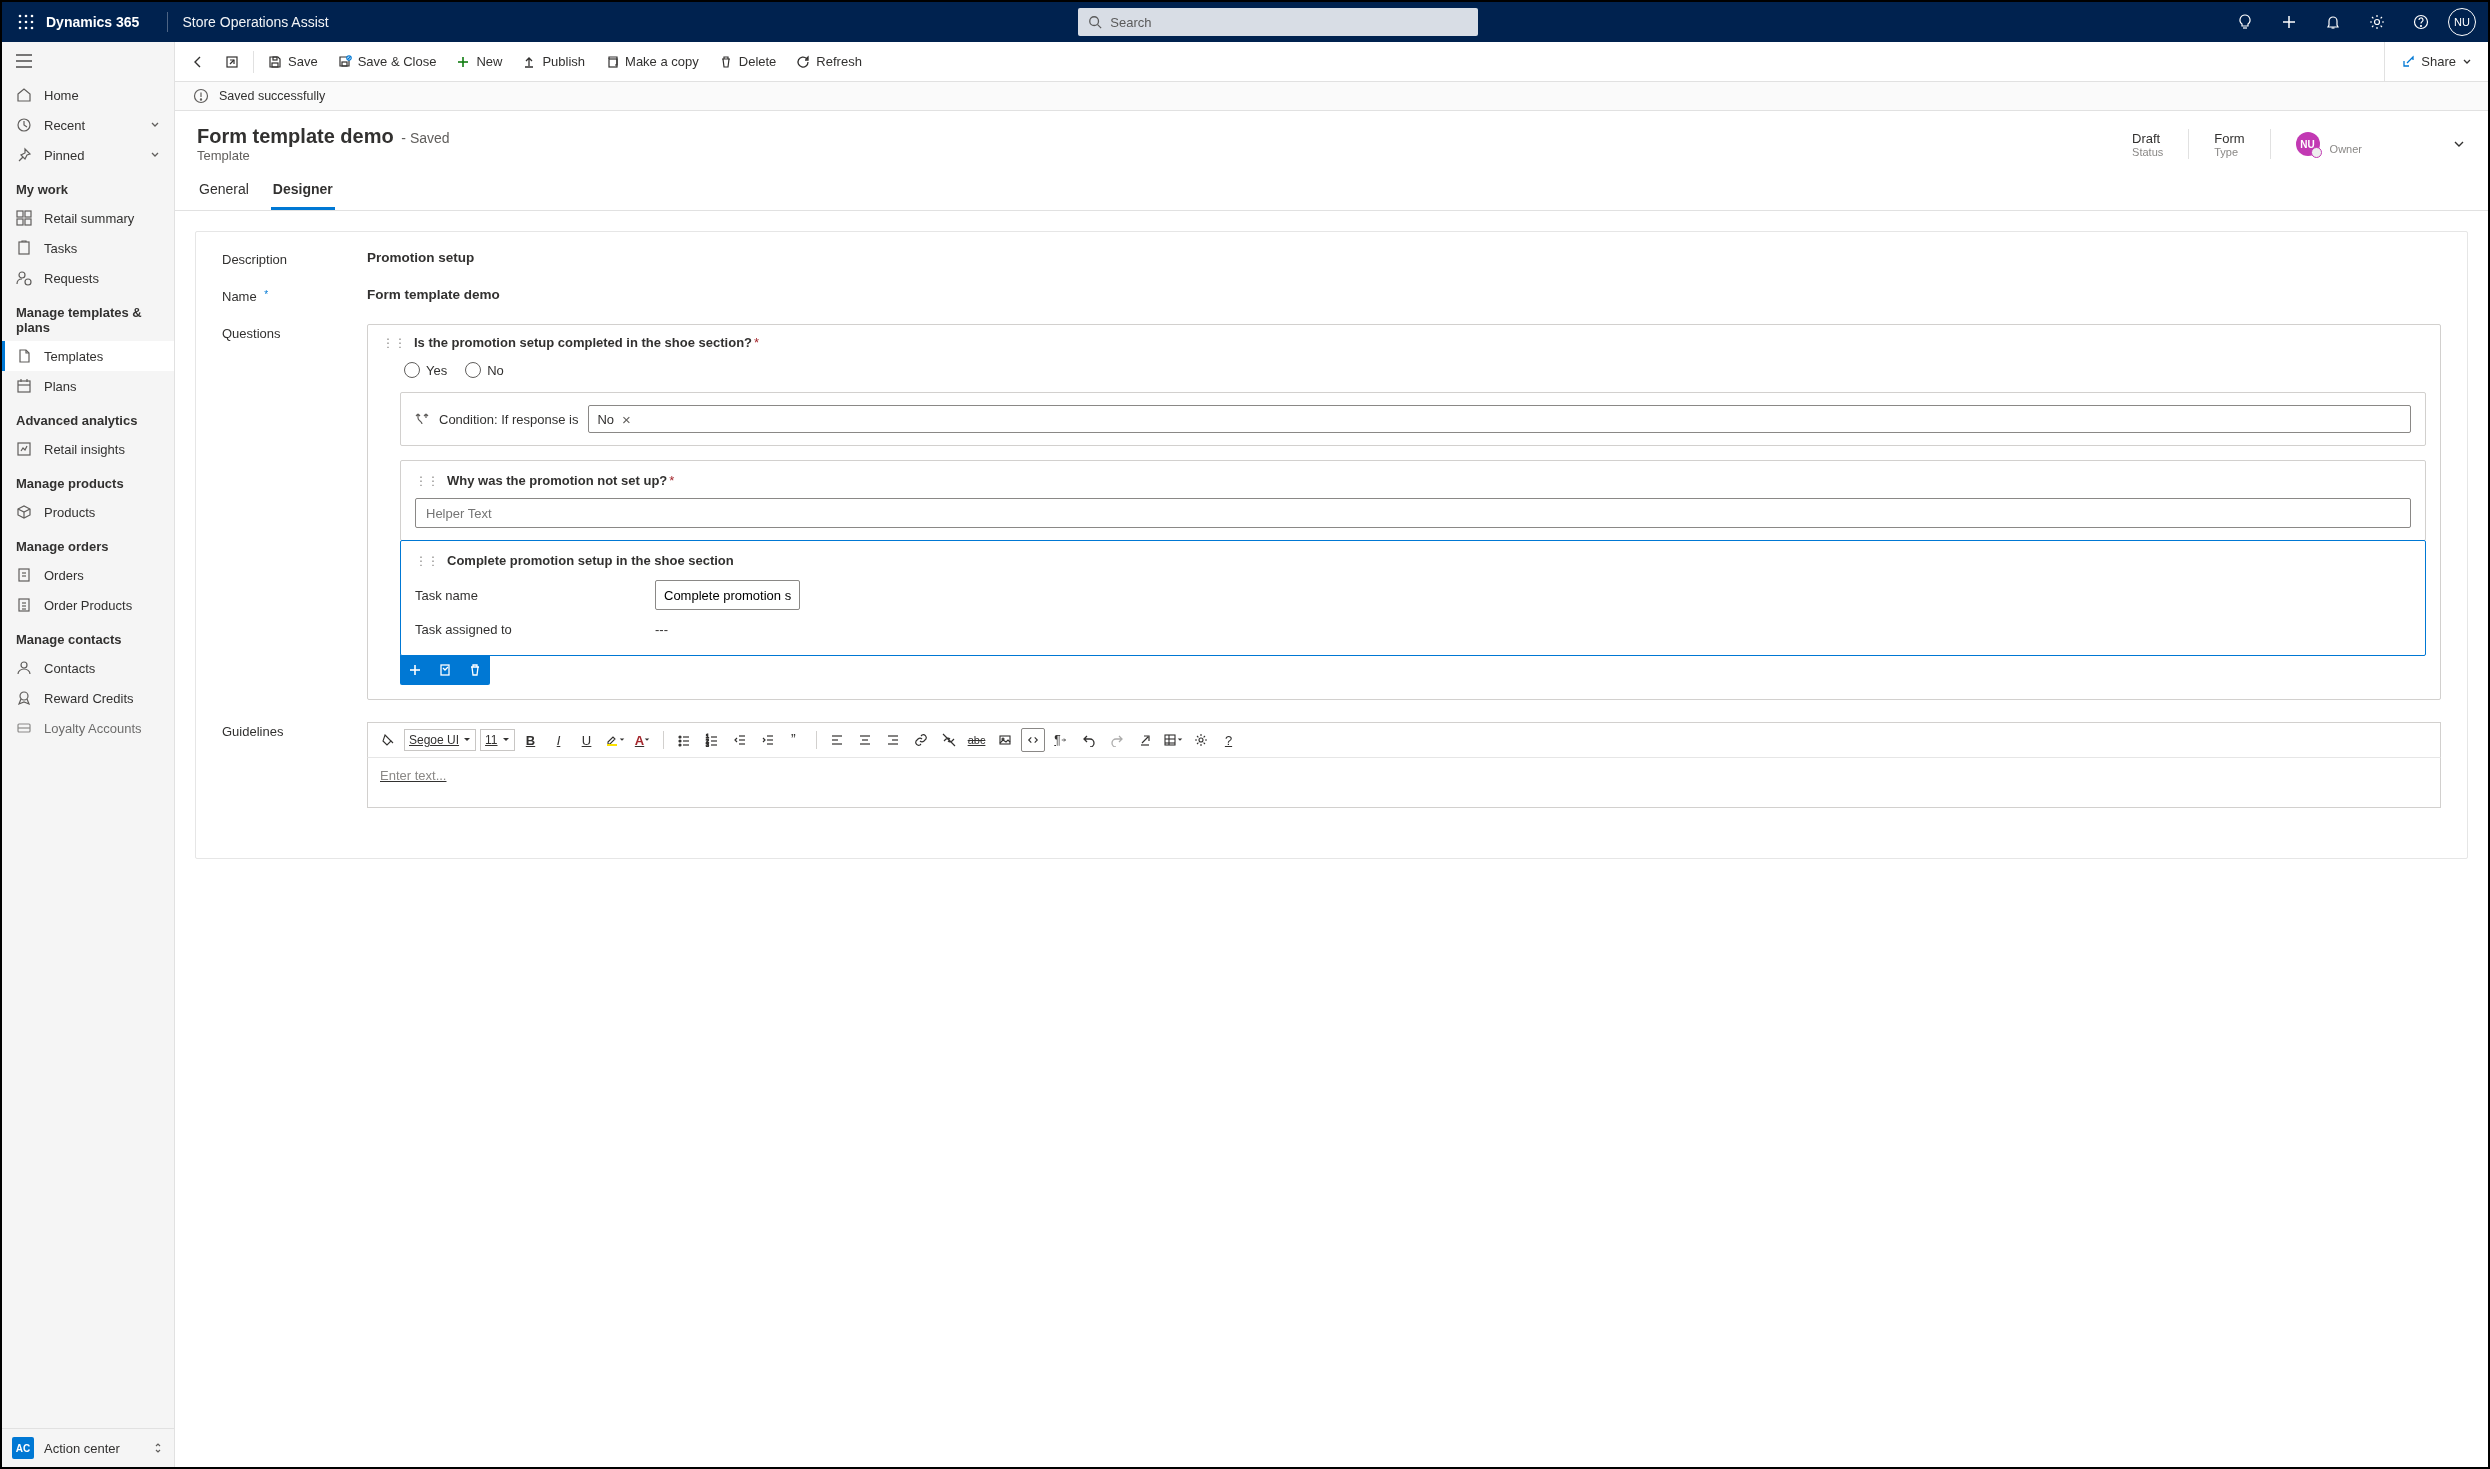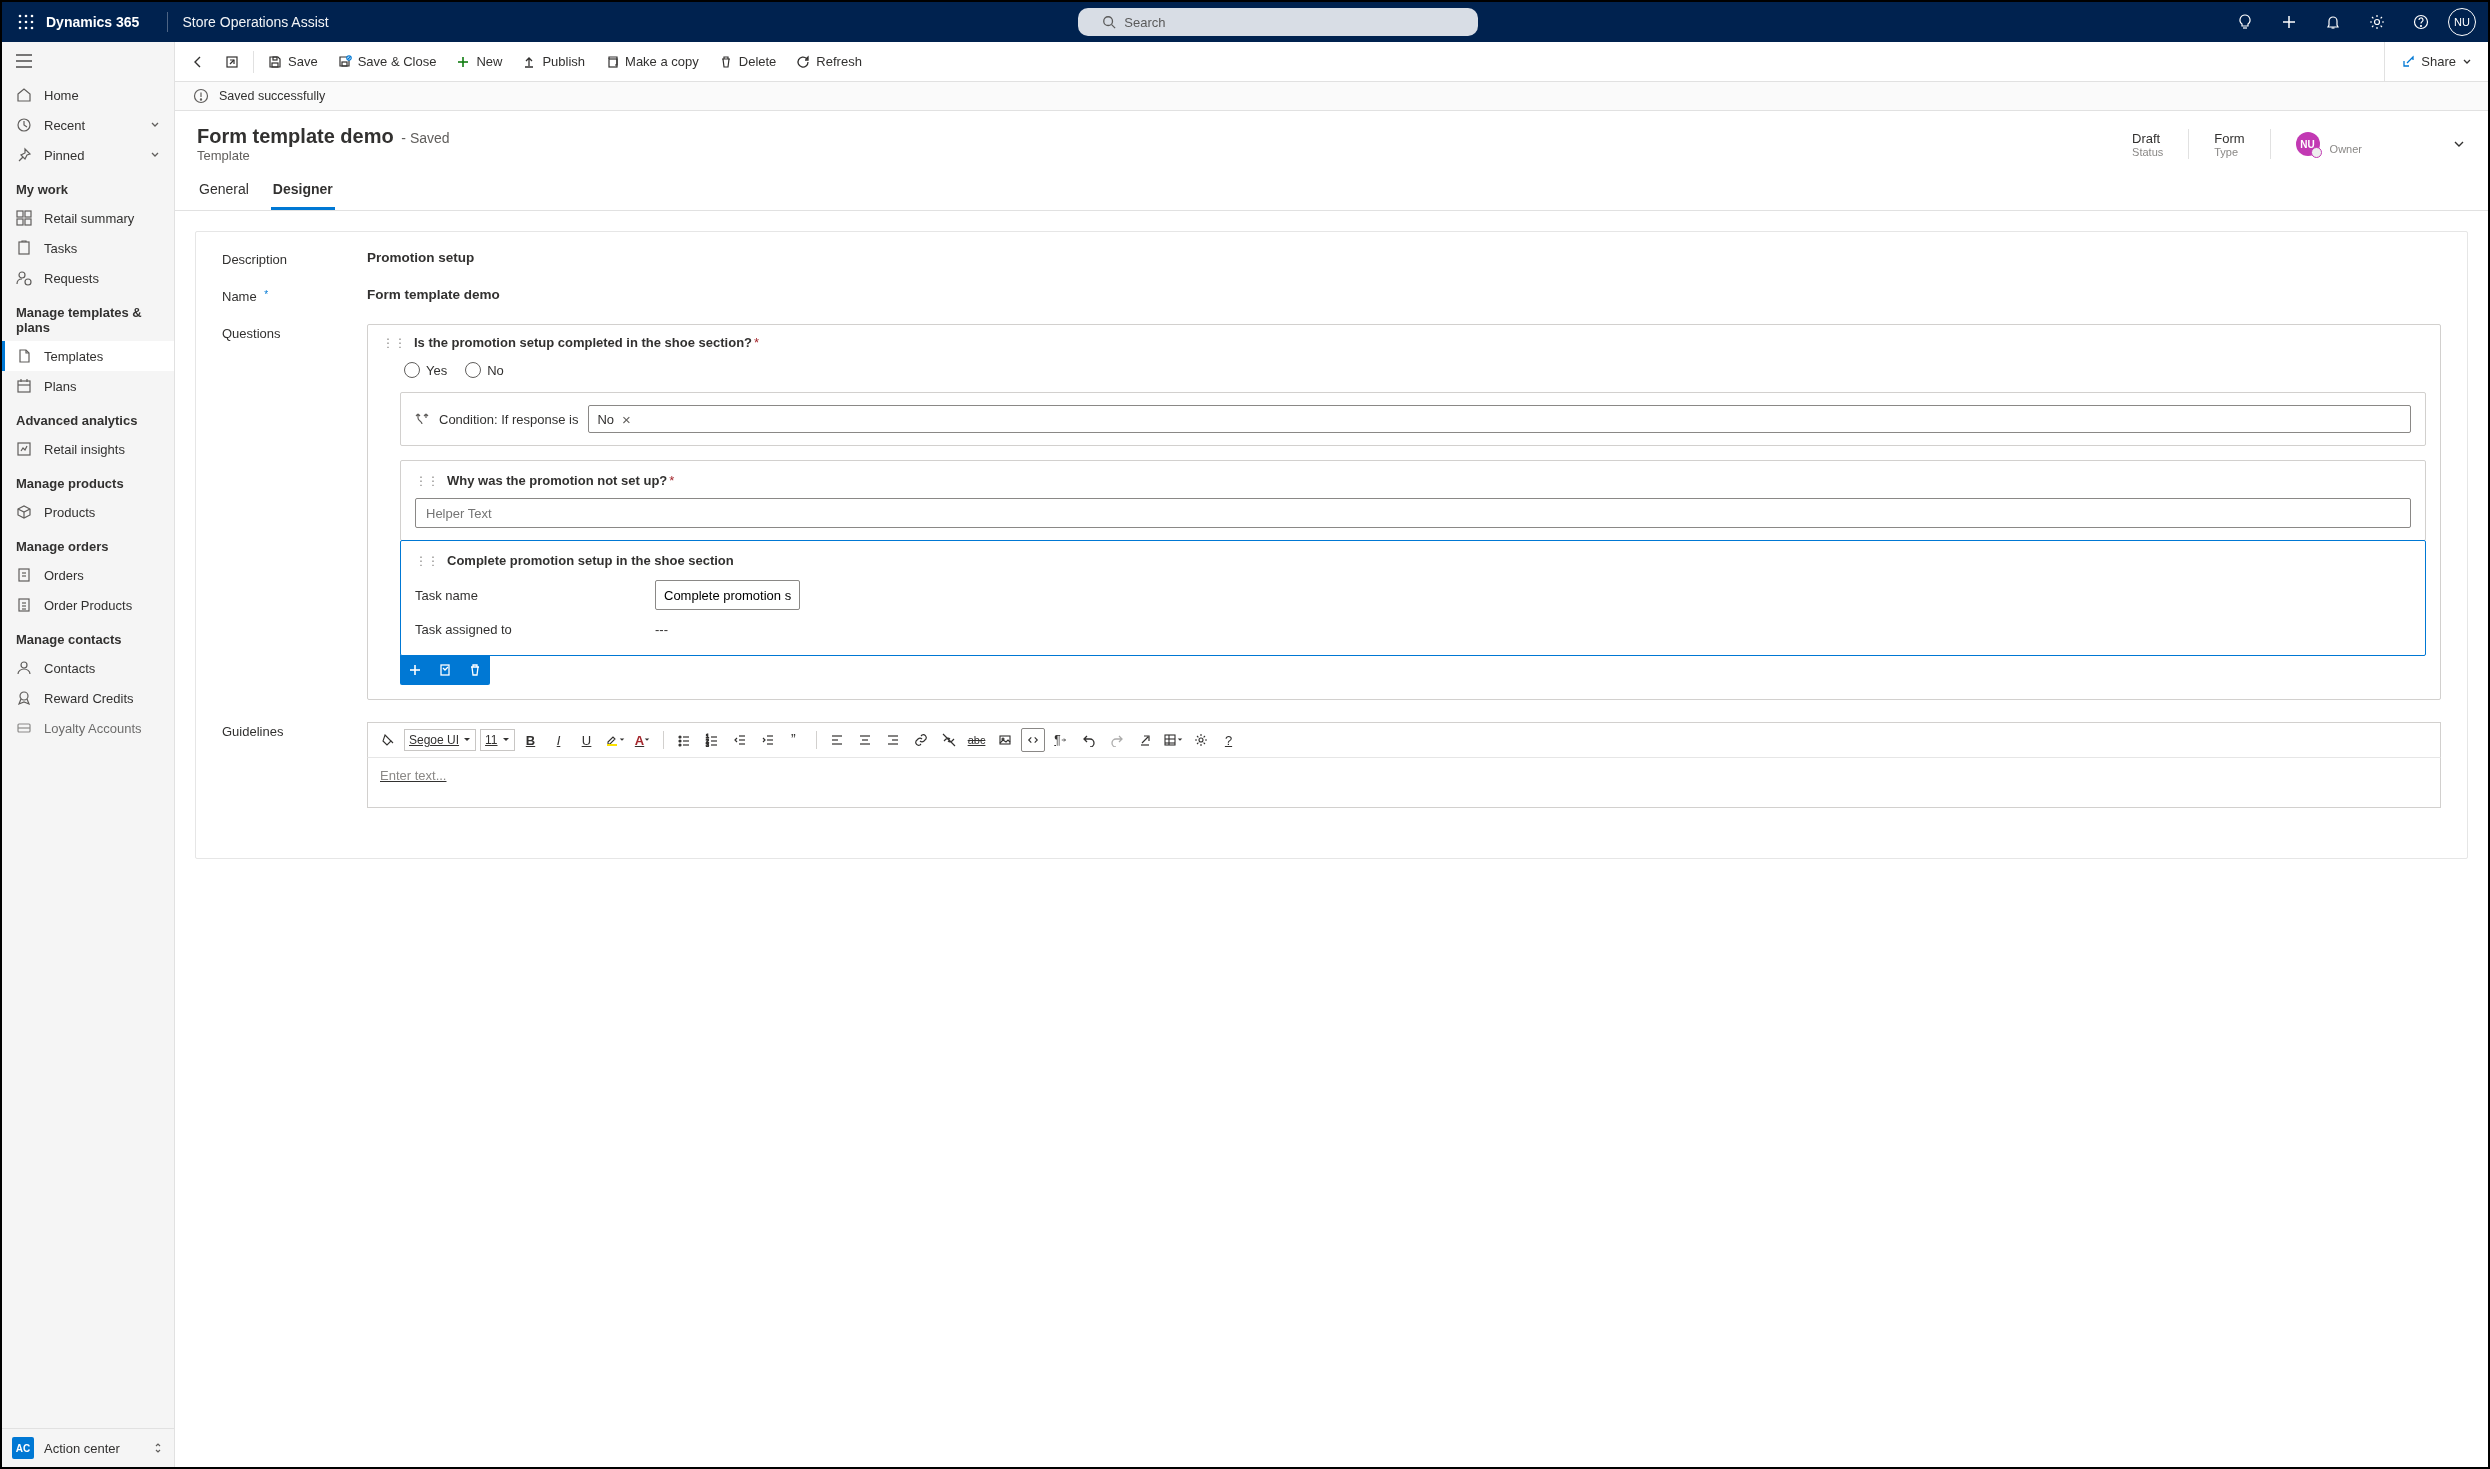--- a/index.html
+++ b/index.html
@@ -24,24 +24,24 @@
   }
   .waffle { width: 32px; height: 32px; display: flex; align-items: center; justify-content: center; cursor: pointer; }
   .appbar .brand { font-weight: 600; margin: 0 14px 0 4px; }
   .appbar .divider { width: 1px; height: 20px; background: rgba(255,255,255,.3); margin: 0 14px; }
   .appbar .appname { opacity: .95; }
   .appbar .spacer { flex: 1; }
   .searchbox {
     background: #d8dde5;
     width: 400px;
     height: 28px;
-    border-radius: 10px;
+    border-radius: 2px;
     display: flex;
     align-items: center;
-    padding: 0 24px;
+    padding: 0 10px;
     color: #5a5a5a;
     font-size: 13px;
   }
   .searchbox svg { margin-right: 8px; }
   .appbar-right { display: flex; align-items: center; gap: 10px; padding-right: 4px; }
   .appbar-icon { width: 34px; height: 34px; display: flex; align-items: center; justify-content: center; cursor: pointer; }
   .avatar-circle {
     width: 28px; height: 28px; border: 1px solid #fff; border-radius: 50%;
     display: flex; align-items: center; justify-content: center; font-size: 11px;
   }

